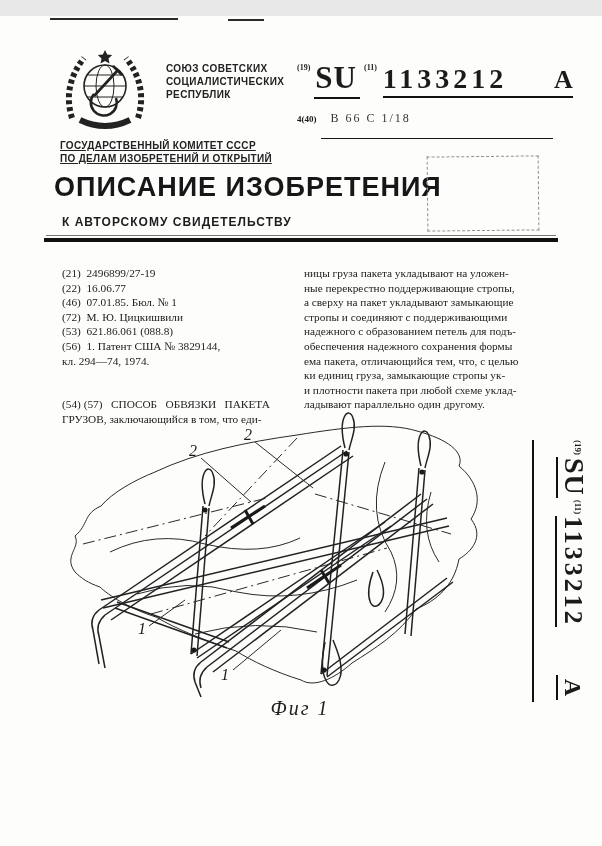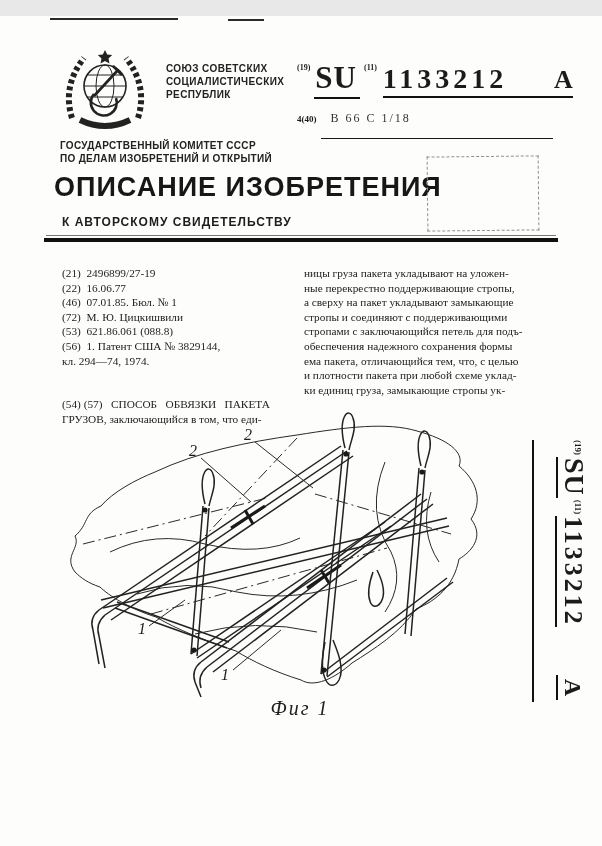--- a/index.html
+++ b/index.html
@@ -25,21 +25,21 @@
               width:190px;border-bottom:2.5px solid #111;padding-bottom:1px;margin-left:2px;}
   .pubnum .num{font-size:28px;font-weight:bold;letter-spacing:4px;}
   .pubnum .kind{font-size:26px;font-weight:bold;}
 
   .ipc{position:absolute;left:297px;top:92px;white-space:nowrap;}
   .ipc .pref{font-size:9px;font-weight:bold;}
   .ipc .code{display:inline-block;width:222px;font-size:12px;letter-spacing:2px;
              border-bottom:1.5px solid #161616;padding:0 0 12px 10px;color:#333;}
 
   .committee{position:absolute;left:60px;top:124px;font-family:"Liberation Sans",sans-serif;
-             font-size:10px;font-weight:bold;line-height:12.5px;letter-spacing:.3px;color:#222;}
+             font-size:10px;font-weight:bold;line-height:12.5px;letter-spacing:.3px;color:#222;text-decoration:underline;}
 
   .doc-title{position:absolute;left:54px;top:156px;font-family:"Liberation Sans",sans-serif;
              font-size:27px;font-weight:bold;letter-spacing:1px;color:#171717;}
   .doc-subtitle{position:absolute;left:62px;top:199px;font-family:"Liberation Sans",sans-serif;
              font-size:12px;font-weight:bold;letter-spacing:1px;color:#1d1d1d;}
 
   .stamp-box{position:absolute;left:427px;top:140px;width:110px;height:73px;
              border:1px dashed #8f8f8f;transform:rotate(-.6deg);}
 
   .rule-thin{position:absolute;left:46px;top:219px;width:510px;height:1px;background:#777;}
@@ -141,25 +141,26 @@
       <div class="line"></div>
       <div class="line"></div>
       <div class="line">(54) (57)   СПОСОБ   ОБВЯЗКИ   ПАКЕТА</div>
       <div class="line">ГРУЗОВ, заключающийся в том, что еди-</div>
     </div>
   <div class="col col-right">
       <div class="line">ницы груза пакета укладывают на уложен-</div>
       <div class="line">ные перекрестно поддерживающие стропы,</div>
       <div class="line">а сверху на пакет укладывают замыкающие</div>
       <div class="line">стропы и соединяют с поддерживающими</div>
-      <div class="line">стропами с заключающийся петель для подъ-</div>
+      <div class="line">надежного с образованием петель для подъ-</div>
       <div class="line">обеспечения надежного сохранения формы</div>
       <div class="line">ема пакета, отличающийся тем, что, с целью</div>
+      <div class="line">ки единиц груза, замыкающие стропы ук-</div>
       <div class="line">и плотности пакета при любой схеме уклад-</div>
-      <div class="line">ки единиц груза, замыкающие стропы ук-</div>
+      <div class="line">ладывают параллельно один другому.</div>
     </div>
 
   <div class="figure">
     <svg viewBox="0 0 440 305" width="440" height="305">
       <g stroke="#2a2a2a" fill="none" stroke-width="1">
 
         <path d="M20,170 C8,154 26,146 20,134 C34,122 28,112 46,104 C58,90 80,78 100,70
                  C142,50 192,40 242,33 C292,25 332,20 362,29 C392,37 410,50 404,64
                  C422,79 428,99 416,117 C430,135 416,150 404,157 C399,184 381,199 361,207
                  C345,231 319,247 297,261 C279,277 259,286 246,278 C220,270 197,259 181,249

